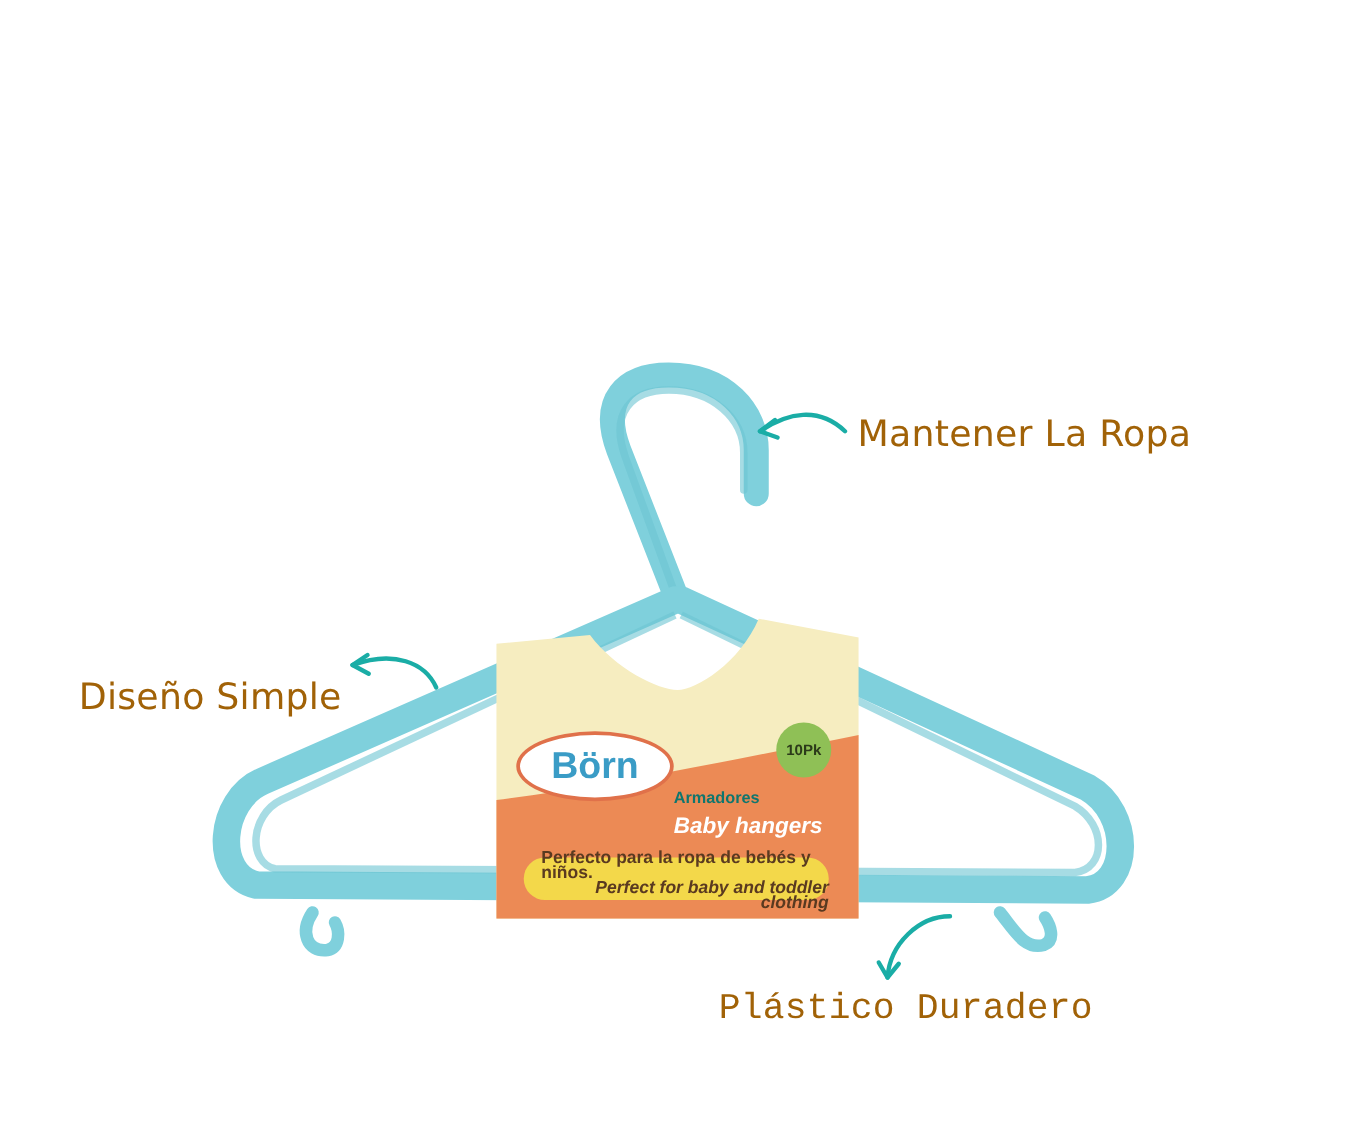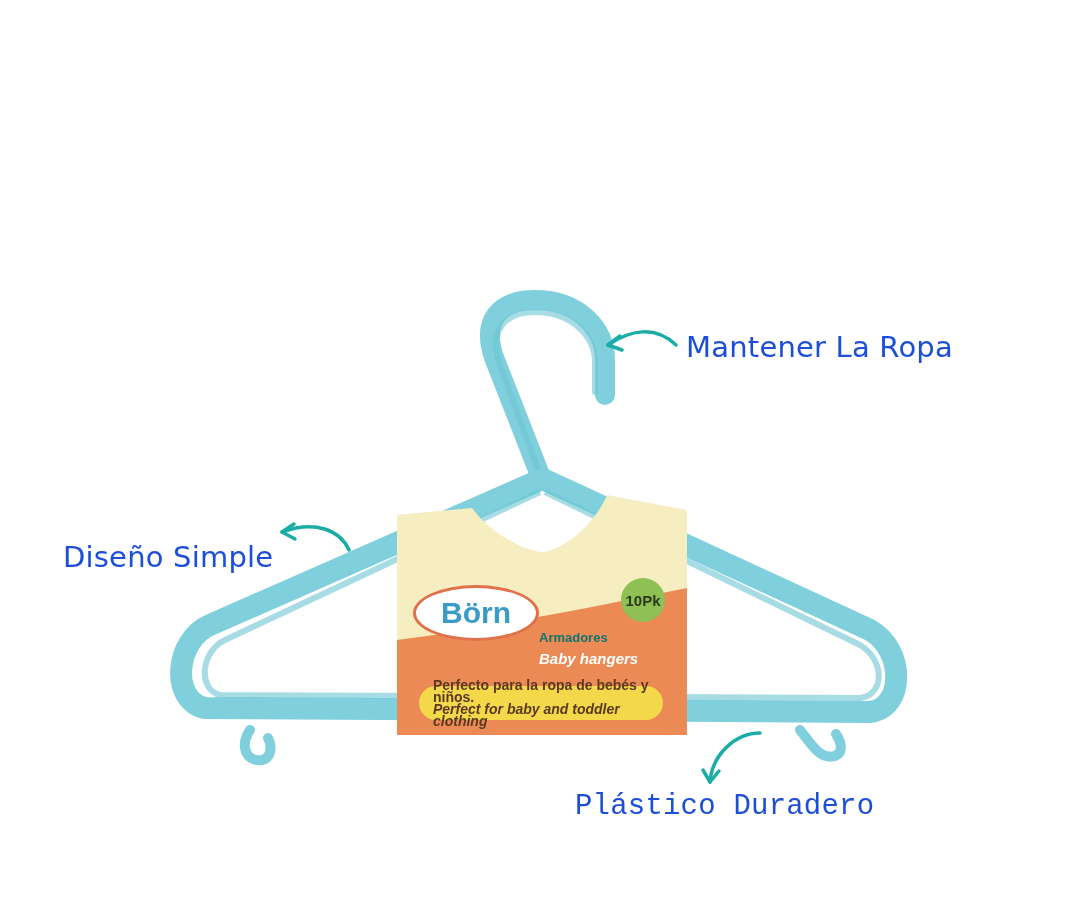--- a/index.html
+++ b/index.html
@@ -1,38 +1,38 @@
 <!DOCTYPE html>
 <html><head>
 <meta charset="utf-8">
 <style>
   html, body { margin: 0; padding: 0; }
   body {
     width: 1080px; height: 900px; background: #ffffff; position: relative; overflow: hidden;
     font-family: "DejaVu Sans", sans-serif;
   }
   .callout {
-    position: absolute; color: #1d4ed8; font-size: 29px; line-height: 42px;
+    position: absolute; color: #a16207; font-size: 29px; line-height: 42px;
     font-family: "DejaVu Sans", sans-serif; font-weight: normal; letter-spacing: 0.2px;
   }
   .stage { position: absolute; left: 0; top: 0; width: 891px; height: 900px; }
   .tag {
     position: absolute; left: 397px; top: 490px; width: 290px; height: 245px;
   }
   .tag-text { position: absolute; font-family: "Liberation Sans", sans-serif; }
   .logo {
     position: absolute; left: 16px; top: 95px; width: 120px; height: 50px;
     border: 3px solid #e0714a; border-radius: 50%; background: #ffffff;
     display: flex; align-items: center; justify-content: center;
     font-family: "Liberation Sans", sans-serif; font-weight: bold; font-size: 30px; color: #3a9cc6;
   }
   .badge {
     position: absolute; left: 224px; top: 88px; width: 44px; height: 44px; border-radius: 50%;
     background: #8fc056; display: flex; align-items: center; justify-content: center;
-    font-family: "Liberation Sans", sans-serif; font-weight: bold; font-size: 15px; color: #2c3a1a;
+    font-family: "Liberation Sans", sans-serif; font-weight: bold; font-size: 12px; color: #2c3a1a;
   }
   .pill {
     position: absolute; left: 22px; top: 196px; width: 244px; height: 34px; border-radius: 17px;
     background: #f3d84a; display: flex; flex-direction: column; justify-content: center; padding-left: 14px;
     box-sizing: border-box;
   }
   .pill span { font-family: "Liberation Sans", sans-serif; font-size: 14px; font-weight: bold; color: #5a3a20; line-height: 12px; }
 </style>
 </head>
 <body>
@@ -58,24 +58,24 @@
   </svg>
 
   <div class="tag">
     <svg width="290" height="245" viewBox="0 0 290 245" style="position:absolute;left:0;top:0;">
       <path d="M0 25 L75 18 C95 45 130 62 145 62 C160 62 195 40 210 5 L290 20 L290 245 L0 245 Z" fill="#f6edc0"></path>
       <path d="M0 150 C80 140 180 120 290 98 L290 245 L0 245 Z" fill="#ec8a55"></path>
     </svg>
     <div class="logo">Börn</div>
     <div class="badge">10Pk</div>
     <div class="tag-text" style="left:142px;top:140px;color:#0f766e;font-size:13px;font-weight:bold;">Armadores</div>
-    <div class="tag-text" style="left:142px;top:160px;color:#fff;font-size:15px;font-weight:bold;font-style:italic;">Baby hangers</div>
+    <div class="tag-text" style="left:142px;top:160px;color:#fff;font-size:18px;font-weight:bold;font-style:italic;">Baby hangers</div>
     <div class="pill">
       <span>Perfecto para la ropa de bebés y niños.</span>
-      <span style="font-style:italic;">Perfect for baby and toddler clothing</span>
+      <span style="font-style:italic;text-align:right;">Perfect for baby and toddler clothing</span>
     </div>
   </div>
 </div>
 
 <div class="callout" style="left:682px;top:326px;width:275px;text-align:center;">
   <div>Mantener La Ropa</div>
 </div>
 <div class="callout" style="left:63px;top:536px;">Diseño Simple</div>
 <div class="callout" style="left:575px;top:786px;font-family:Liberation Mono, monospace;">Plástico Duradero</div>
 

